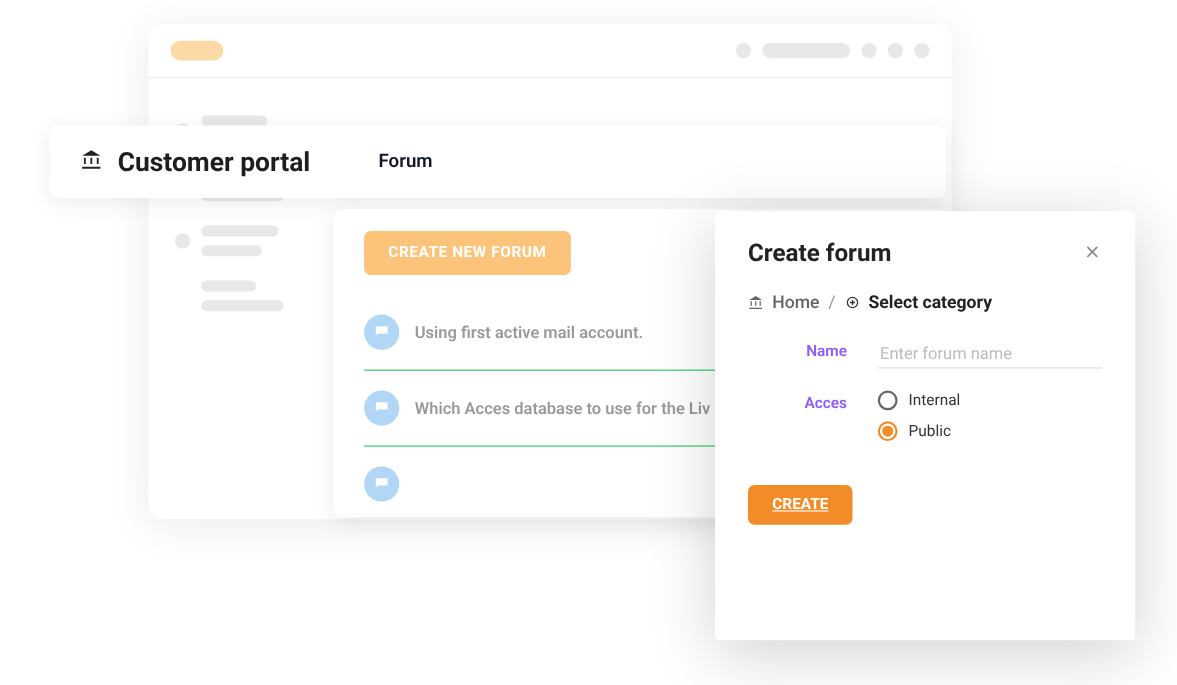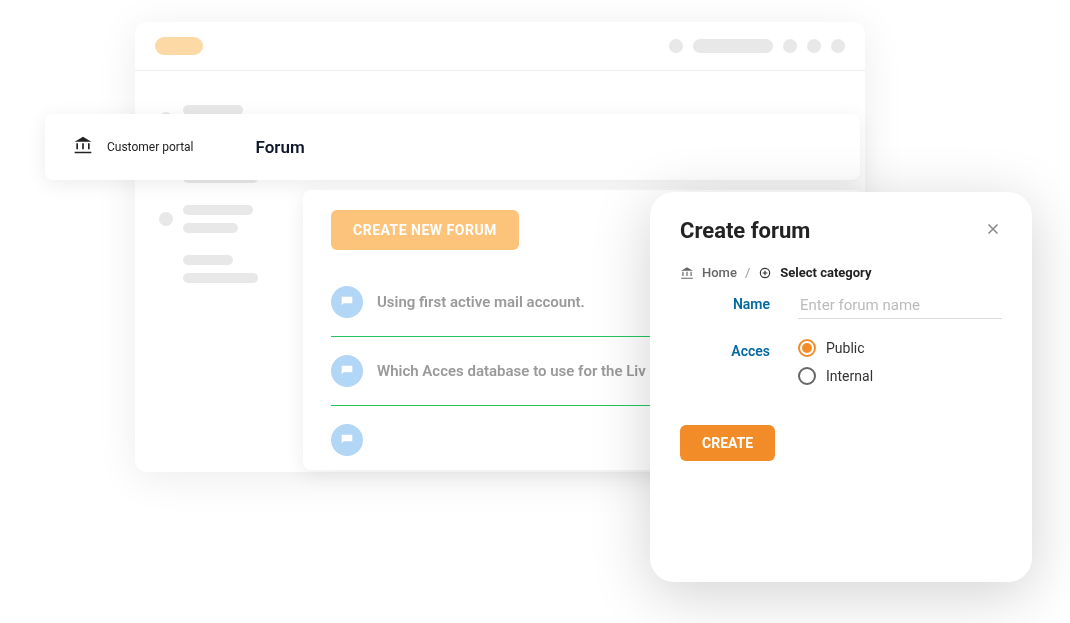--- a/index.html
+++ b/index.html
@@ -39,21 +39,21 @@
       left: 45px; top: 114px;
       width: 815px; height: 66px;
       background: #fff;
       border-radius: 8px;
       box-shadow: 0 4px 20px rgba(0,0,0,0.08);
       display:flex; align-items:center;
       padding: 0 28px;
       gap: 14px;
     }
     .bank-icon svg { width:20px; height:20px; }
-    .hc-title { font-size: 12px; font-weight: 400; color:#1e1e1e; }
+    .hc-title { font-size: 24px; font-weight: 700; color:#1e1e1e; }
     .hc-sub { font-size: 17px; font-weight: 600; color:#0f172a; margin-left: 48px; }
 
     
     .main-card {
       position: absolute;
       left: 303px; top: 190px;
       width: 560px; height: 280px;
       background: #fff;
       border-radius: 8px;
       box-shadow: 0 4px 20px rgba(0,0,0,0.08);
@@ -86,37 +86,37 @@
     .forum-title { font-size:15px; font-weight:600; color:#9a9a9a; flex:1; white-space:nowrap; overflow:hidden; text-overflow:ellipsis; }
     .forum-meta { display:flex; align-items:center; gap:6px; color:#6db3f2; font-weight:700; font-size:15px; }
     .forum-meta svg { width:18px; height:18px; }
 
     
     .modal {
       position: absolute;
       left: 650px; top: 192px;
       width: 382px; height: 390px;
       background: #fff;
-      border-radius: 24px;
+      border-radius: 4px;
       box-shadow: 0 12px 60px rgba(0,0,0,0.18);
       padding: 26px 30px;
     }
     .modal-header { display:flex; justify-content:space-between; align-items:center; margin-bottom:22px; }
     .modal-title { font-size:22px; font-weight:700; color:#222; }
     .close-x { cursor:pointer; color:#888; }
     .close-x svg { width:18px; height:18px; }
 
-    .breadcrumb { display:flex; align-items:center; gap:8px; font-size:13px; color:#555; margin-bottom:12px; flex-wrap:wrap; }
+    .breadcrumb { display:flex; align-items:center; gap:8px; font-size:16px; color:#555; margin-bottom:24px; flex-wrap:wrap; }
     .breadcrumb .sep { color:#999; }
     .breadcrumb .home-lbl { color:#666; font-weight:500; }
     .breadcrumb .cat-lbl { font-weight:700; color:#222; }
     .breadcrumb svg { width:14px; height:14px; flex-shrink:0; }
 
     .form-row { display:flex; align-items:flex-start; gap:16px; margin-bottom:20px; }
-    .form-label { width:90px; text-align:right; font-size:14px; font-weight:600; color:#0369a1; padding-top:4px; }
+    .form-label { width:90px; text-align:right; font-size:14px; font-weight:600; color:#8b5cf6; padding-top:4px; }
     .form-field { flex:1;margin-left:12px; }
     .text-input {
       width:100%; border:none; border-bottom:1px solid #ddd;
       font-size:15px; padding:4px 2px; outline:none; color:#333; background:transparent;
     }
     .text-input::placeholder { color:#bbb; }
 
     .radio-row { display:flex; align-items:center; gap:10px; margin-bottom:10px; cursor:pointer; }
     .radio-outer {
       width:18px; height:18px; border-radius:50%;
@@ -133,20 +133,21 @@
       font-size:15px; padding:4px 2px; color:#555;
       display:flex; justify-content:space-between; align-items:center;
       cursor:pointer;
     }
     .select-field svg { width:12px; height:12px; color:#999; }
 
     .create-submit {
       background:#f28c28; color:#fff; font-weight:700; font-size:14px;
       padding:10px 22px; border:none; border-radius:6px; cursor:pointer;
       margin-top:10px;
+      text-decoration:underline;
     }
   </style>
 </head>
 <body>
 
 <div class="bg-window">
   <div class="bg-window-top">
     <div class="bg-pill-left"></div>
     <div class="bg-controls">
       <div class="bg-dot"></div>
@@ -263,27 +264,27 @@
     <div class="form-label">Name</div>
     <div class="form-field">
       <input class="text-input" placeholder="Enter forum name" style="">
     </div>
   </div>
 
   <div class="form-row">
     <div class="form-label">Acces</div>
     <div class="form-field">
       <div class="radio-row">
+        <span class="radio-outer"></span>
+        <span class="radio-label">Internal</span>
+      </div>
+      <div class="radio-row">
         <span class="radio-outer selected">
             <span class="radio-inner"></span>
           </span>
         <span class="radio-label">Public</span>
       </div>
-      <div class="radio-row">
-        <span class="radio-outer"></span>
-        <span class="radio-label">Internal</span>
-      </div>
     </div>
   </div>
 
 
   <button class="create-submit">CREATE</button>
 </div>
 
 </body></html>

